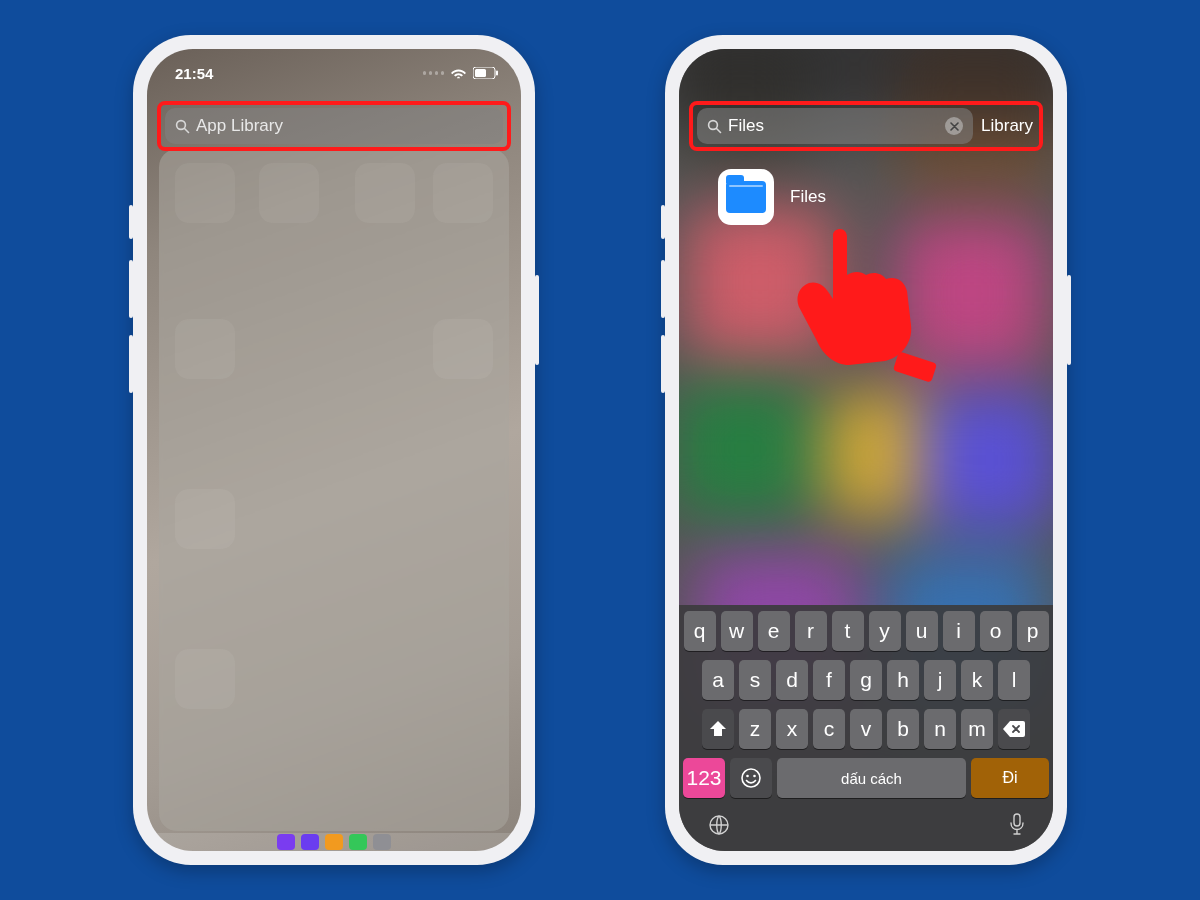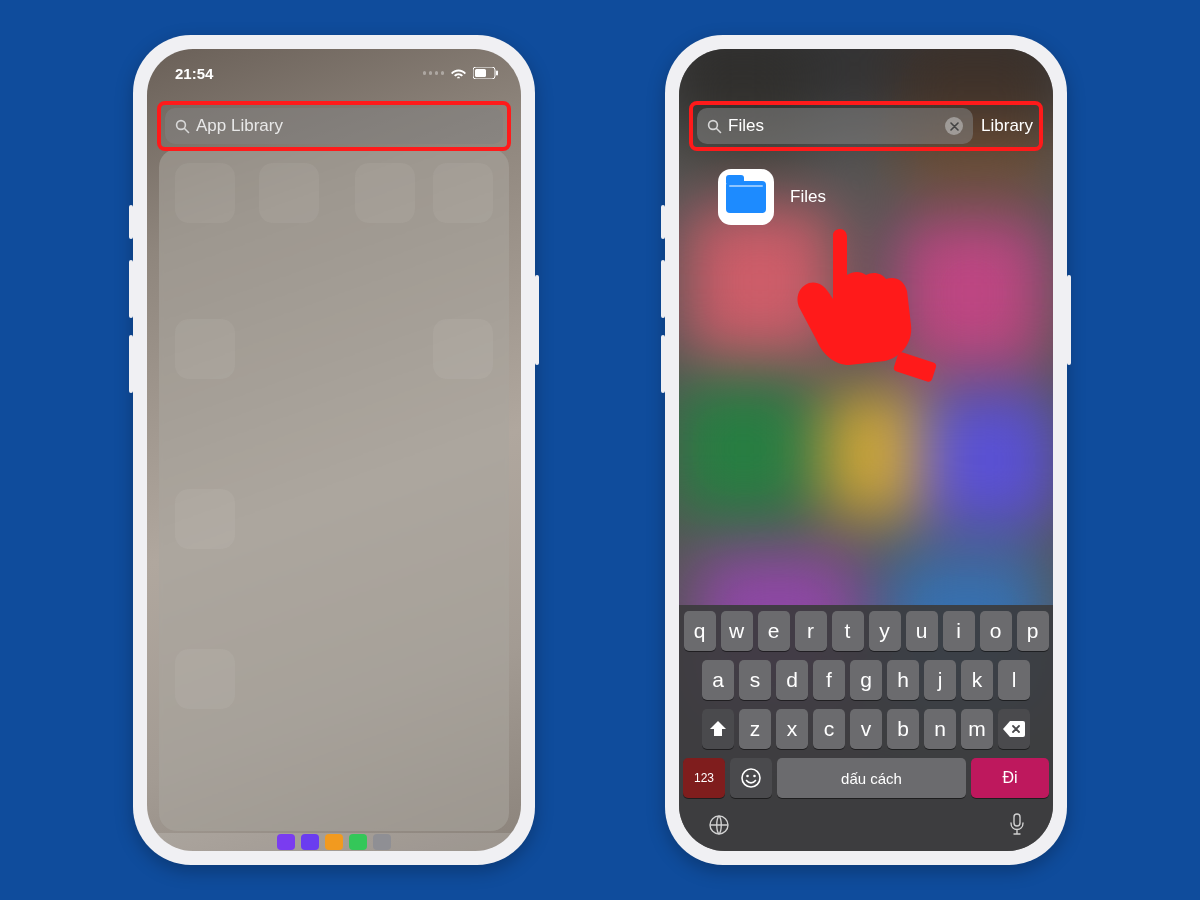--- a/index.html
+++ b/index.html
@@ -97,23 +97,23 @@
   .key {
     height:40px; background:#6b6b6e; color:#fff; border-radius:5px;
     display:flex; align-items:center; justify-content:center;
     font-size:21px; box-shadow: 0 1px 0 rgba(0,0,0,.5);
     flex:1; min-width:0;
   }
   .krow.r1 .key,.krow.r2 .key,.krow.r3 .key{ flex:0 0 32px; }
   .krow.r2 { padding:0 18px; }
   .key.fn { background:#4a4a4d; flex:0 0 42px; font-size:16px; }
   .key.space { flex:1; font-size:15px; background:#6b6b6e; }
-  .key.num { flex:0 0 42px; font-size:12px; background:#7f1d1d;}
+  .key.num { flex:0 0 42px; font-size:21px; background:#ec4899;}
   .key.emoji { flex:0 0 42px; background:#4a4a4d;}
-  .key.go { flex:0 0 78px; background:#be185d; font-size:16px; }
+  .key.go { flex:0 0 78px; background:#a16207; font-size:16px; }
   .kb-bottom {
     display:flex; justify-content:space-between; padding:6px 24px 0;
     color:#d0d0d0;
   }
   .frosted {
     position:absolute; inset:100px 12px 20px 12px;
     background: rgba(170,165,158,.55);
     border-radius: 18px;
     backdrop-filter: blur(2px);
   }

